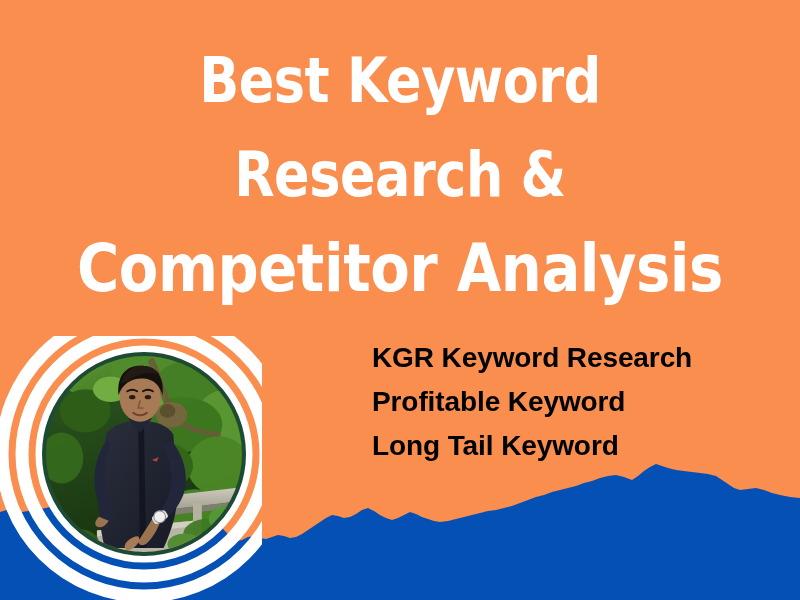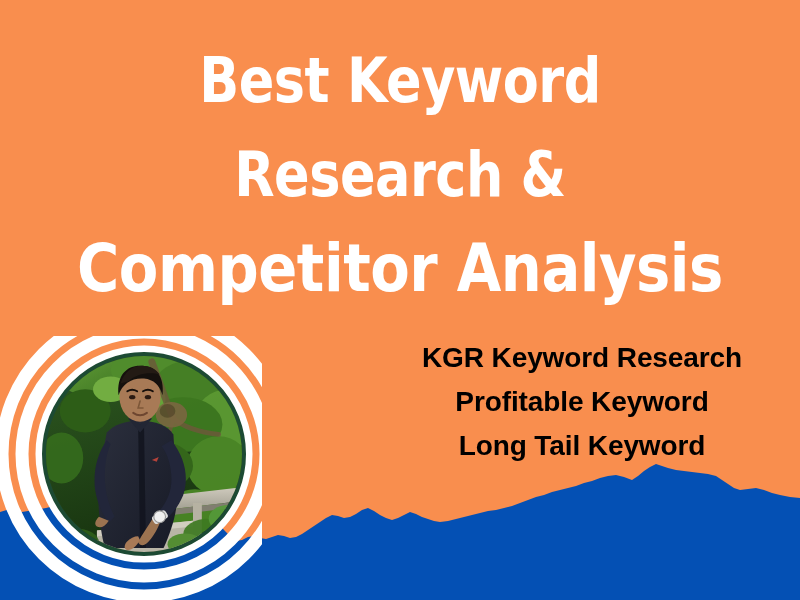--- a/index.html
+++ b/index.html
@@ -60,21 +60,20 @@
     position: absolute;
     left: 372px;
     top: 336px;
     width: 420px;
     color: #000000;
     font-family: "Liberation Sans", sans-serif;
     font-weight: 700;
     font-size: 28px;
     line-height: 44px;
     letter-spacing: -0.1px;
-    text-align: center;
   }
   .feature-list .feat {
     display: block;
     white-space: nowrap;
   }
 
   
   .avatar-group {
     position: absolute;
     left: -68px;

